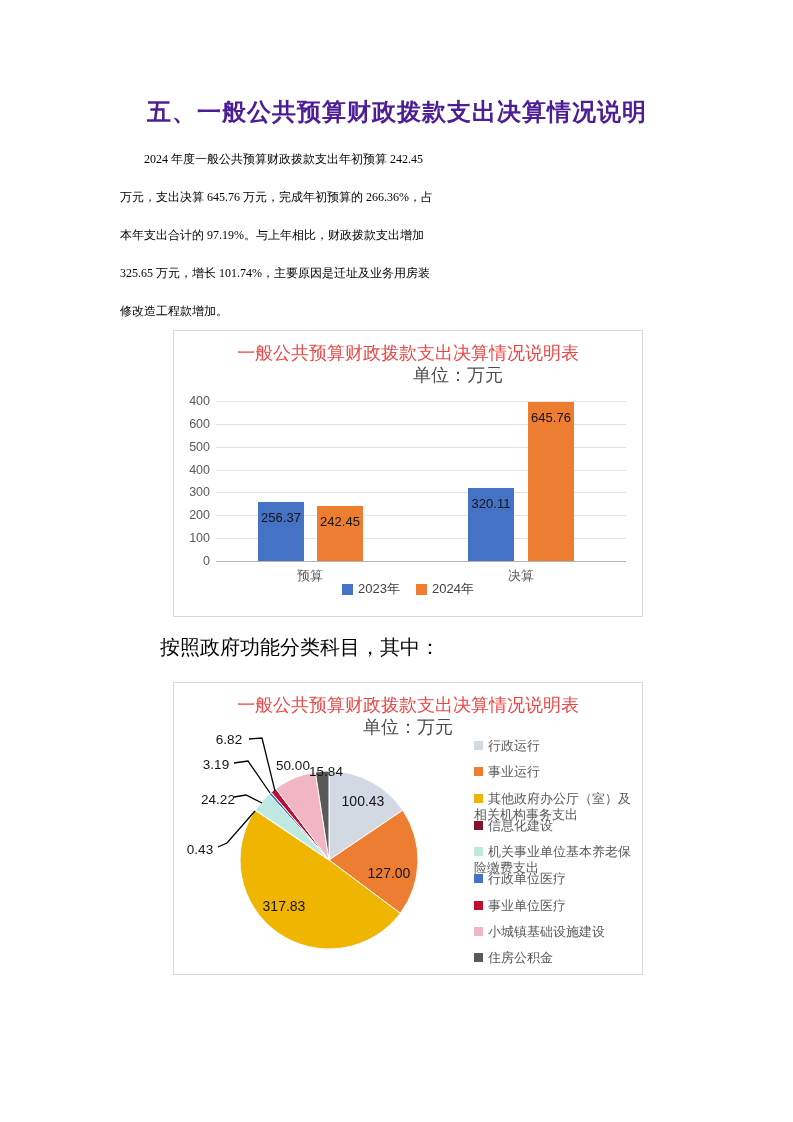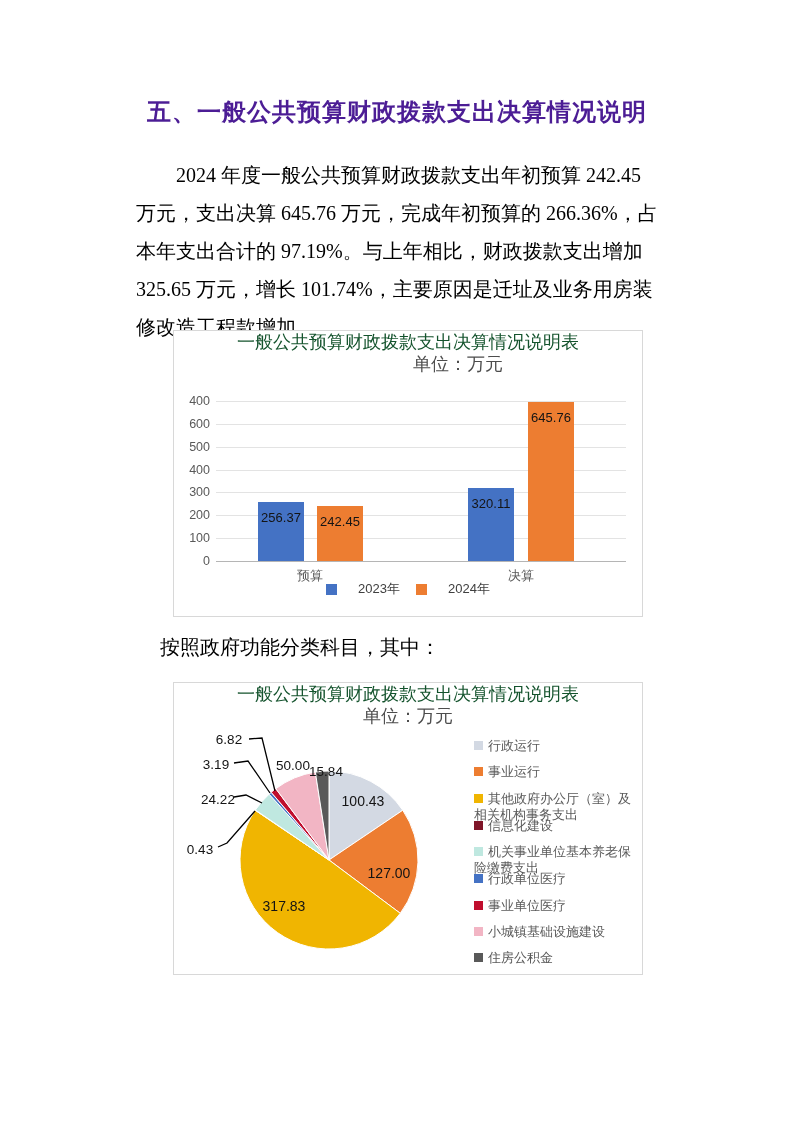--- a/index.html
+++ b/index.html
@@ -9,57 +9,57 @@
     background:#ffffff;
     font-family:"Liberation Serif","DejaVu Serif",serif;
     overflow:hidden;
   }
   .heading{
     position:absolute;top:96px;left:147px;margin:0;
     font-family:"Liberation Sans","DejaVu Sans",sans-serif;
     font-weight:700;font-size:24px;color:#4c1d95;letter-spacing:1px;
   }
   .bodytext{
-    position:absolute;top:140px;left:120px;width:600px;margin:16px;
-    font-size:20px;line-height:38px;color:#000;
+    position:absolute;top:140px;left:120px;width:600px;margin:0;
+    font-size:12px;line-height:38px;color:#000;
     white-space:pre-line;text-indent:2em;
   }
   .subhead{
     position:absolute;top:632px;left:120px;width:600px;margin:0;
     font-size:20px;line-height:30px;color:#000;text-indent:2em;
   }
   .chart-box{
     position:absolute;left:173px;width:468px;
     background:#fff;border:1px solid #d8d8d8;
     font-family:"Liberation Sans","DejaVu Sans",sans-serif;
   }
   #bar-chart-box{top:330px;height:285px;}
   #pie-chart-box{top:682px;height:291px;}
   .chart-title{
-    text-align:center;
-    font-size:18px;color:#14532d;line-height:22px;
+    margin-top:11px;text-align:center;
+    font-size:18px;color:#ef4444;line-height:22px;
   }
   .chart-subtitle{
     text-align:center;font-size:18px;color:#4d4d4d;line-height:22px;
   }
   .chart-subtitle.shift-right{transform:translateX(50px);}
   
   .bar-plot{position:absolute;left:42px;top:70px;width:410px;height:160px;}
   .gridline{position:absolute;left:0;width:100%;height:1px;background:#e3e3e3;}
   .gridline.axis{background:#b5b5b5;}
   .y-tick{position:absolute;right:100%;margin-right:6px;width:40px;
     text-align:right;font-size:12.5px;color:#595959;transform:translateY(-7px);}
   .bar{position:absolute;bottom:0;width:46px;}
   .bar-value{position:absolute;top:8px;left:50%;transform:translateX(-50%);
     font-size:13px;color:#141414;white-space:nowrap;}
   .x-cat{position:absolute;top:166px;transform:translateX(-50%);
     font-size:13px;color:#595959;}
   .bar-legend{position:absolute;left:0;top:249px;width:100%;
     display:flex;justify-content:center;gap:16px;}
-  .legend-item{display:flex;align-items:center;gap:21px;
+  .legend-item{display:flex;align-items:center;gap:5px;
     font-size:13px;color:#404040;}
   .legend-swatch{width:11px;height:11px;display:inline-block;}
   
   .pie-svg{position:absolute;left:0;top:0;}
   .pie-label{position:absolute;transform:translate(-50%,-50%);
     font-size:13.5px;color:#141414;white-space:nowrap;}
   .pie-label.inside{font-size:14px;}
   .pie-legend-item{position:absolute;left:300px;width:162px;
     font-size:13px;line-height:16px;color:#595959;}
   .pie-legend-item .legend-swatch{width:9px;height:9px;margin-right:5px;

